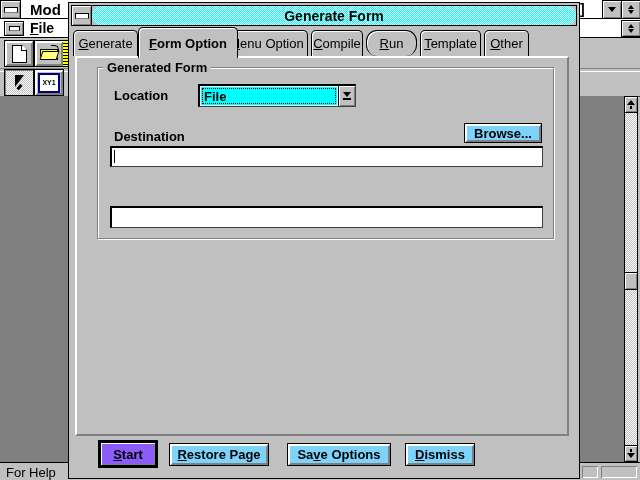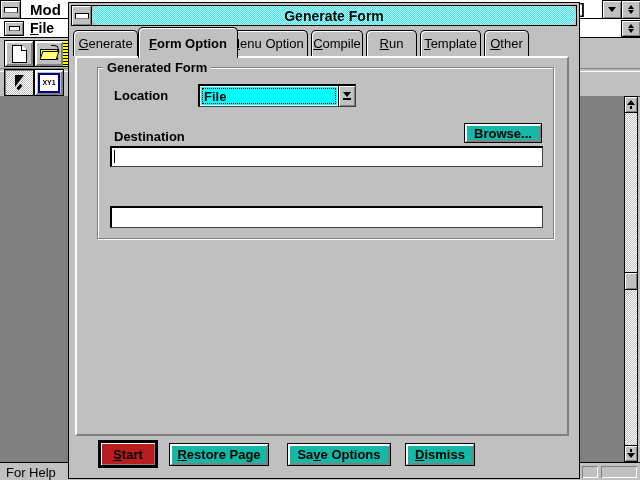--- a/index.html
+++ b/index.html
@@ -119,25 +119,25 @@
   #combo{position:absolute;left:100px;top:16px;width:158px;height:23px;box-sizing:border-box;
          border-top:2px solid #000;border-left:2px solid #000;border-bottom:1px solid #404040;border-right:1px solid #404040;
          background:#fff;display:flex;}
   #combo-field{flex:1;background:#00ffff;outline:1px dotted #000;outline-offset:-2px;display:flex;align-items:center;
                font-size:13px;font-weight:bold;padding-left:3px;margin:1px;}
   #combo-btn{width:16px;background:#c0c0c0;border-left:1px solid #000;
              box-shadow:inset 1px 1px 0 #fff,inset -1px -1px 0 #808080;
              display:flex;flex-direction:column;align-items:center;justify-content:center;}
   .combo-bar{width:8px;height:2px;background:#000;margin-top:1px;}
 
-  .pushbtn{position:absolute;background:#14b8a6;border:1px solid #000;box-sizing:border-box;
+  .pushbtn{position:absolute;background:#7dd3fc;border:1px solid #000;box-sizing:border-box;
            box-shadow:inset 1px 1px 0 #fff, inset -1px -1px 0 #808080, inset 2px 2px 0 #fff, inset -2px -2px 0 #808080;
            display:flex;align-items:center;justify-content:center;font-size:13px;font-weight:bold;color:#000;cursor:default;}
   #btn-start-ring{position:absolute;left:29px;top:437px;width:60px;height:28px;border:2px solid #000;box-sizing:border-box;background:#c0c0c0;}
-  #btn-start{position:relative;width:100%;height:100%;border:1px solid #000;box-sizing:border-box;background:#b91c1c;
+  #btn-start{position:relative;width:100%;height:100%;border:1px solid #000;box-sizing:border-box;background:#8b5cf6;
              box-shadow:inset 1px 1px 0 #fff, inset -1px -1px 0 #808080;
              display:flex;align-items:center;justify-content:center;font-size:13px;font-weight:bold;}
   #btn-restore-page{left:100px;top:440px;width:100px;height:23px;}
   #btn-save-options{left:218px;top:440px;width:104px;height:23px;}
   #btn-dismiss{left:336px;top:440px;width:70px;height:23px;}
   #btn-help{left:420px;top:440px;width:72px;height:23px;}
 </style>
 </head>
 <body>
 
@@ -237,21 +237,21 @@
     </div>
     <div class="tab tab-active" style="left:69px;width:100px;">
       <span><span class="u">F</span><span>orm Option</span></span>
     </div>
     <div class="tab tab-inactive" style="left:156px;width:83px;">
       <span><span class="u">M</span><span>enu Option</span></span>
     </div>
     <div class="tab tab-inactive" style="left:242px;width:52px;">
       <span><span class="u">C</span><span>ompile</span></span>
     </div>
-    <div class="tab tab-inactive" style="left:297px;width:51px;">
+    <div class="tab tab-inactive" style="left:297px;width:51px;border-radius:11px;">
       <span><span class="u">R</span><span>un</span></span>
     </div>
     <div class="tab tab-inactive" style="left:351px;width:61px;">
       <span><span class="u">T</span><span>emplate</span></span>
     </div>
     <div class="tab tab-inactive" style="left:415px;width:45px;">
       <span><span class="u">O</span><span>ther</span></span>
     </div>
 
     <div id="panel">

